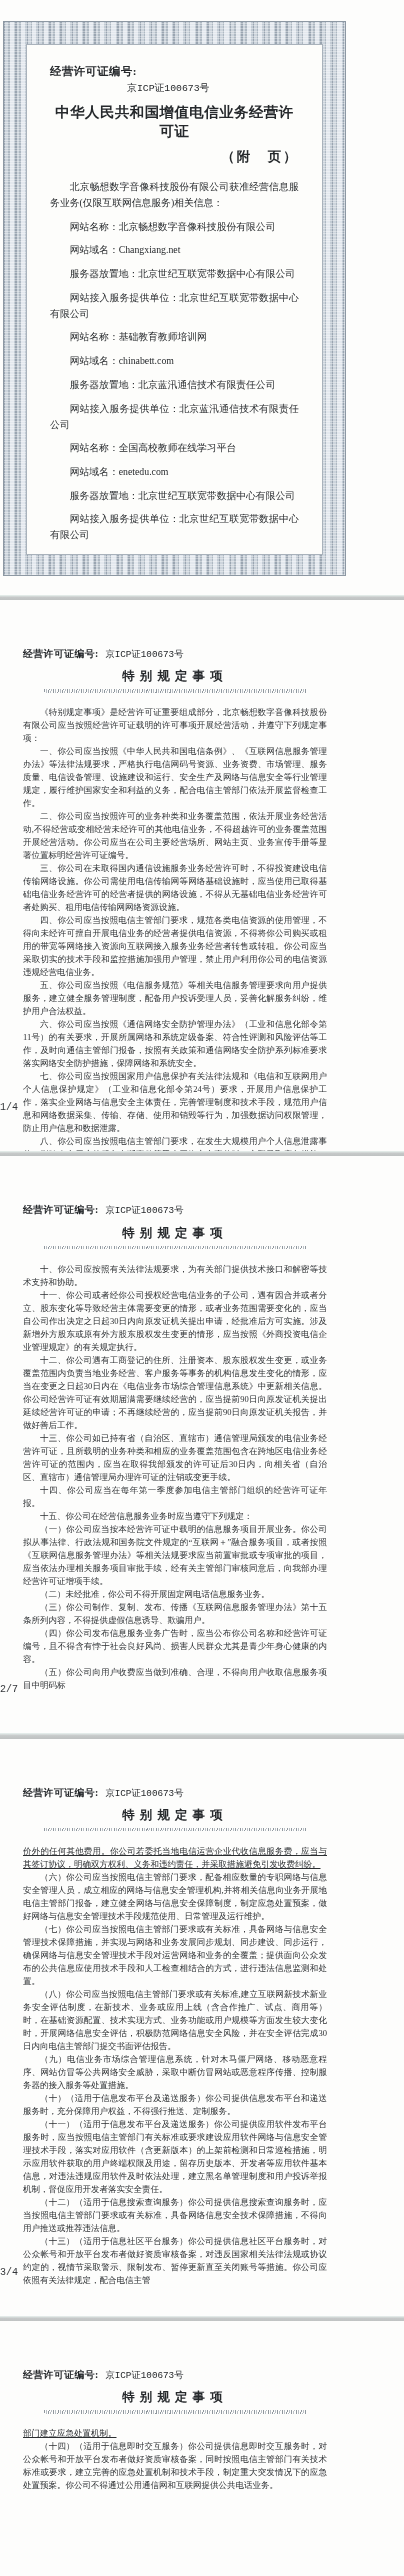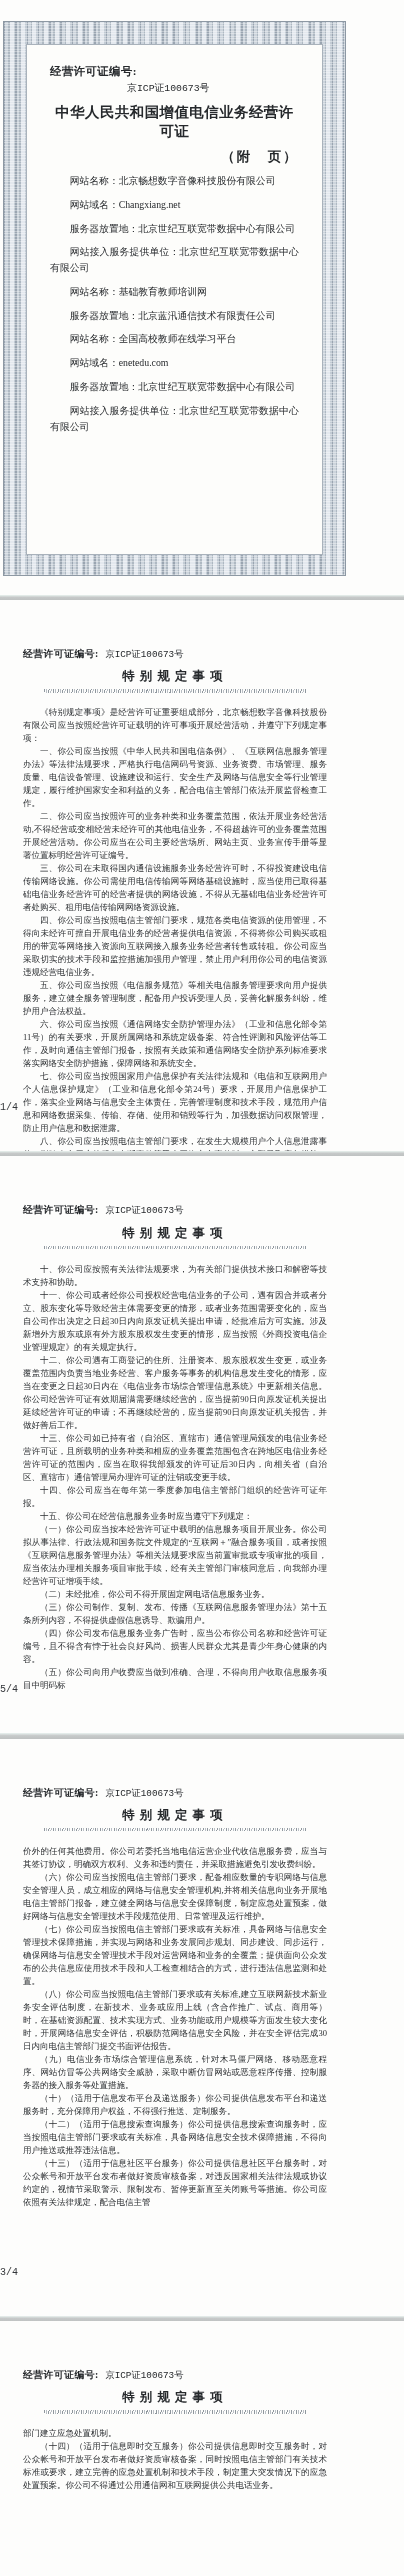--- a/index.html
+++ b/index.html
@@ -35,44 +35,47 @@
   .prov-page{padding:48px 23px 0 23px;}
   .p2{height:551px;} .p3{height:577px;} .p4{height:577px;} .p5{height:552px;}
   .prov-hdr{font-size:9.8px;}
   .prov-hdr .lbl{font-weight:700;letter-spacing:0.5px;}
   .prov-hdr .val{font-size:9.3px;margin-left:4.1px;font-family:"Liberation Mono","DejaVu Sans Mono",monospace;}
   .prov-title{margin:7.2px 0 0;text-align:center;font-size:12.4px;font-weight:700;letter-spacing:5.2px;}
   .wave{height:3.6px;width:86%;margin:4.1px auto 0;
     background:repeating-linear-gradient(100deg,#8f979e 0 1px,rgba(0,0,0,0) 1px 2.1px,#b9bfc5 2.1px 3.1px,rgba(0,0,0,0) 3.1px 4.6px);}
   .prov-body{margin-top:13.4px;}
   .prov-body p{margin:0;font-size:8.5px;line-height:13px;text-align:justify;text-indent:2em;color:#2b2e31;}
-  .prov-body p.no-indent{text-indent:0;}
+  .prov-body p.no-indent{text-indent:0;text-decoration:underline;}
   .page-no{position:absolute;left:0;right:0;bottom:38px;text-align:left;font-size:10px;
     font-family:"Liberation Mono","DejaVu Sans Mono",monospace;color:#33363a;}
 </style>
 </head>
 <body>
 
 <div class="doc">
 
   <div class="page cert-page">
     <div class="cert-border">
       <div class="cert-inner">
         <div class="cert-lic-label">经营许可证编号:</div>
         <div class="cert-lic-value">京ICP证100673号</div>
         <h1 class="cert-title">中华人民共和国增值电信业务经营许可证</h1>
         <h2 class="cert-subtitle">（附　页）</h2>
+        <p class="cert-intro">北京畅想数字音像科技股份有限公司获准经营信息服务业务(仅限互联网信息服务)相关信息：</p>
         <div class="cert-fields">
 
         <p>网站名称：北京畅想数字音像科技股份有限公司</p>
             <p>网站域名：Changxiang.net</p>
             <p>服务器放置地：北京世纪互联宽带数据中心有限公司</p>
             <p>网站接入服务提供单位：北京世纪互联宽带数据中心有限公司</p>
             <p>网站名称：基础教育教师培训网</p>
+            <p>网站域名：chinabett.com</p>
             <p>服务器放置地：北京蓝汛通信技术有限责任公司</p>
+            <p>网站接入服务提供单位：北京蓝汛通信技术有限责任公司</p>
             <p>网站名称：全国高校教师在线学习平台</p>
             <p>网站域名：enetedu.com</p>
             <p>服务器放置地：北京世纪互联宽带数据中心有限公司</p>
             <p>网站接入服务提供单位：北京世纪互联宽带数据中心有限公司</p>
           </div>
       </div>
     </div>
   </div>
 
   <div class="page-divider"></div>
@@ -115,40 +118,41 @@
         <p>十二、你公司遇有工商登记的住所、注册资本、股东股权发生变更，或业务覆盖范围内负责当地业务经营、客户服务等事务的机构信息发生变化的情形，应当在变更之日起30日内在《电信业务市场综合管理信息系统》中更新相关信息。你公司经营许可证有效期届满需要继续经营的，应当提前90日向原发证机关提出延续经营许可证的申请；不再继续经营的，应当提前90日向原发证机关报告，并做好善后工作。</p>
         <p>十三、你公司如已持有省（自治区、直辖市）通信管理局颁发的电信业务经营许可证，且所载明的业务种类和相应的业务覆盖范围包含在跨地区电信业务经营许可证的范围内，应当在取得我部颁发的许可证后30日内，向相关省（自治区、直辖市）通信管理局办理许可证的注销或变更手续。</p>
         <p>十四、你公司应当在每年第一季度参加电信主管部门组织的经营许可证年报。</p>
         <p>十五、你公司在经营信息服务业务时应当遵守下列规定：</p>
         <p>（一）你公司应当按本经营许可证中载明的信息服务项目开展业务。你公司拟从事法律、行政法规和国务院文件规定的“互联网＋”融合服务项目，或者按照《互联网信息服务管理办法》等相关法规要求应当前置审批或专项审批的项目，应当依法办理相关服务项目审批手续，经有关主管部门审核同意后，向我部办理经营许可证增项手续。</p>
         <p>（二）未经批准，你公司不得开展固定网电话信息服务业务。</p>
         <p>（三）你公司制作、复制、发布、传播《互联网信息服务管理办法》第十五条所列内容，不得提供虚假信息诱导、欺骗用户。</p>
         <p>（四）你公司发布信息服务业务广告时，应当公布你公司名称和经营许可证编号，且不得含有悖于社会良好风尚、损害人民群众尤其是青少年身心健康的内容。</p>
         <p>（五）你公司向用户收费应当做到准确、合理，不得向用户收取信息服务项目中明码标</p>
       </div>
-    <div class="page-no">5/4</div>
+    <div class="page-no">2/7</div>
   </div>
 
   <div class="page-divider"></div>
 
   <div class="page prov-page p4">
     <div class="prov-hdr">
       <span class="lbl">经营许可证编号:</span>
       <span class="val">京ICP证100673号</span>
     </div>
     <h2 class="prov-title">特别规定事项</h2>
     <div class="wave"></div>
     <div class="prov-body">
 
     <p class="no-indent">价外的任何其他费用。你公司若委托当地电信运营企业代收信息服务费，应当与其签订协议，明确双方权利、义务和违约责任，并采取措施避免引发收费纠纷。</p>
         <p>（六）你公司应当按照电信主管部门要求，配备相应数量的专职网络与信息安全管理人员，成立相应的网络与信息安全管理机构,并将相关信息向业务开展地电信主管部门报备，建立健全网络与信息安全保障制度，制定应急处置预案，做好网络与信息安全管理技术手段规范使用、日常管理及运行维护。</p>
         <p>（七）你公司应当按照电信主管部门要求或有关标准，具备网络与信息安全管理技术保障措施，并实现与网络和业务发展同步规划、同步建设、同步运行，确保网络与信息安全管理技术手段对运营网络和业务的全覆盖；提供面向公众发布的公共信息应使用技术手段和人工检查相结合的方式，进行违法信息监测和处置。</p>
         <p>（八）你公司应当按照电信主管部门要求或有关标准,建立互联网新技术新业务安全评估制度，在新技术、业务或应用上线（含合作推广、试点、商用等）时，在基础资源配置、技术实现方式、业务功能或用户规模等方面发生较大变化时，开展网络信息安全评估，积极防范网络信息安全风险，并在安全评估完成30日内向电信主管部门提交书面评估报告。</p>
         <p>（九）电信业务市场综合管理信息系统，针对木马僵尸网络、移动恶意程序、网站仿冒等公共网络安全威胁，采取中断仿冒网站或恶意程序传播、控制服务器的接入服务等处置措施。</p>
         <p>（十）（适用于信息发布平台及递送服务）你公司提供信息发布平台和递送服务时，充分保障用户权益，不得强行推送、定制服务。</p>
+        <p>（十一）（适用于信息发布平台及递送服务）你公司提供应用软件发布平台服务时，应当按照电信主管部门有关标准或要求建设应用软件网络与信息安全管理技术手段，落实对应用软件（含更新版本）的上架前检测和日常巡检措施，明示应用软件获取的用户终端权限及用途，留存历史版本、开发者等应用软件基本信息，对违法违规应用软件及时依法处理，建立黑名单管理制度和用户投诉举报机制，督促应用开发者落实安全责任。</p>
         <p>（十二）（适用于信息搜索查询服务）你公司提供信息搜索查询服务时，应当按照电信主管部门要求或有关标准，具备网络信息安全技术保障措施，不得向用户推送或推荐违法信息。</p>
         <p>（十三）（适用于信息社区平台服务）你公司提供信息社区平台服务时，对公众帐号和开放平台发布者做好资质审核备案，对违反国家相关法律法规或协议约定的，视情节采取警示、限制发布、暂停更新直至关闭账号等措施。你公司应依照有关法律规定，配合电信主管</p>
       </div>
     <div class="page-no">3/4</div>
   </div>
 
   <div class="page-divider"></div>
 
   <div class="page prov-page p5">
     <div class="prov-hdr">

